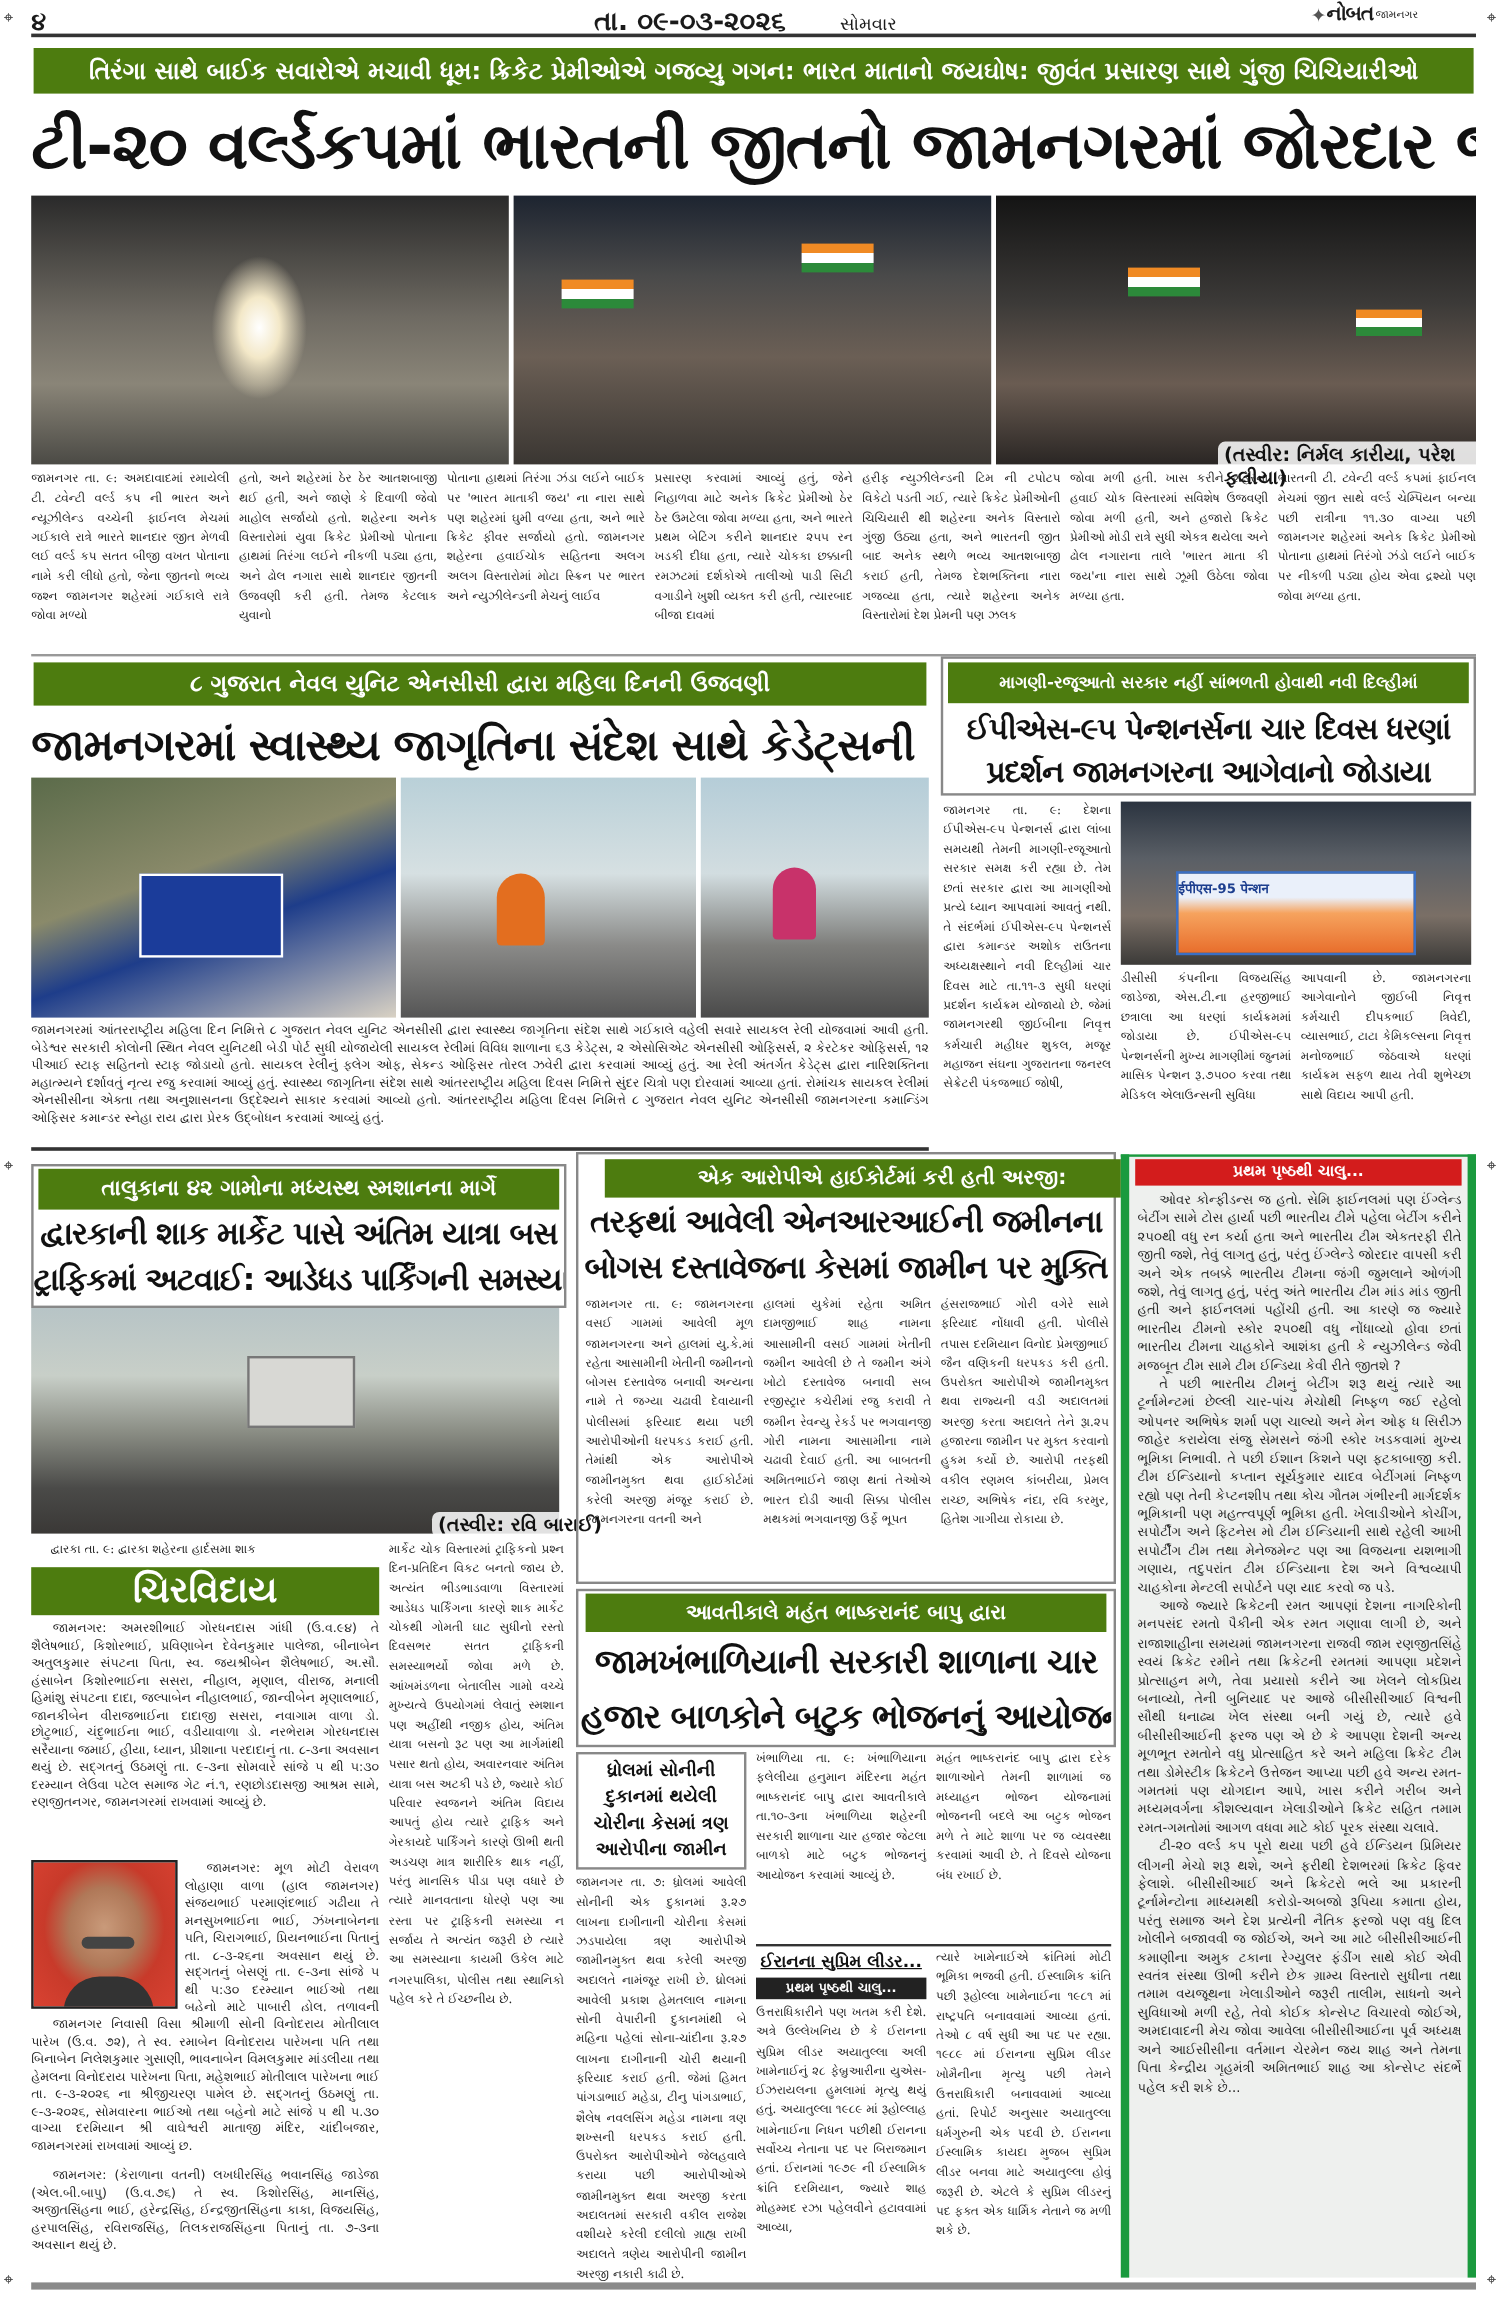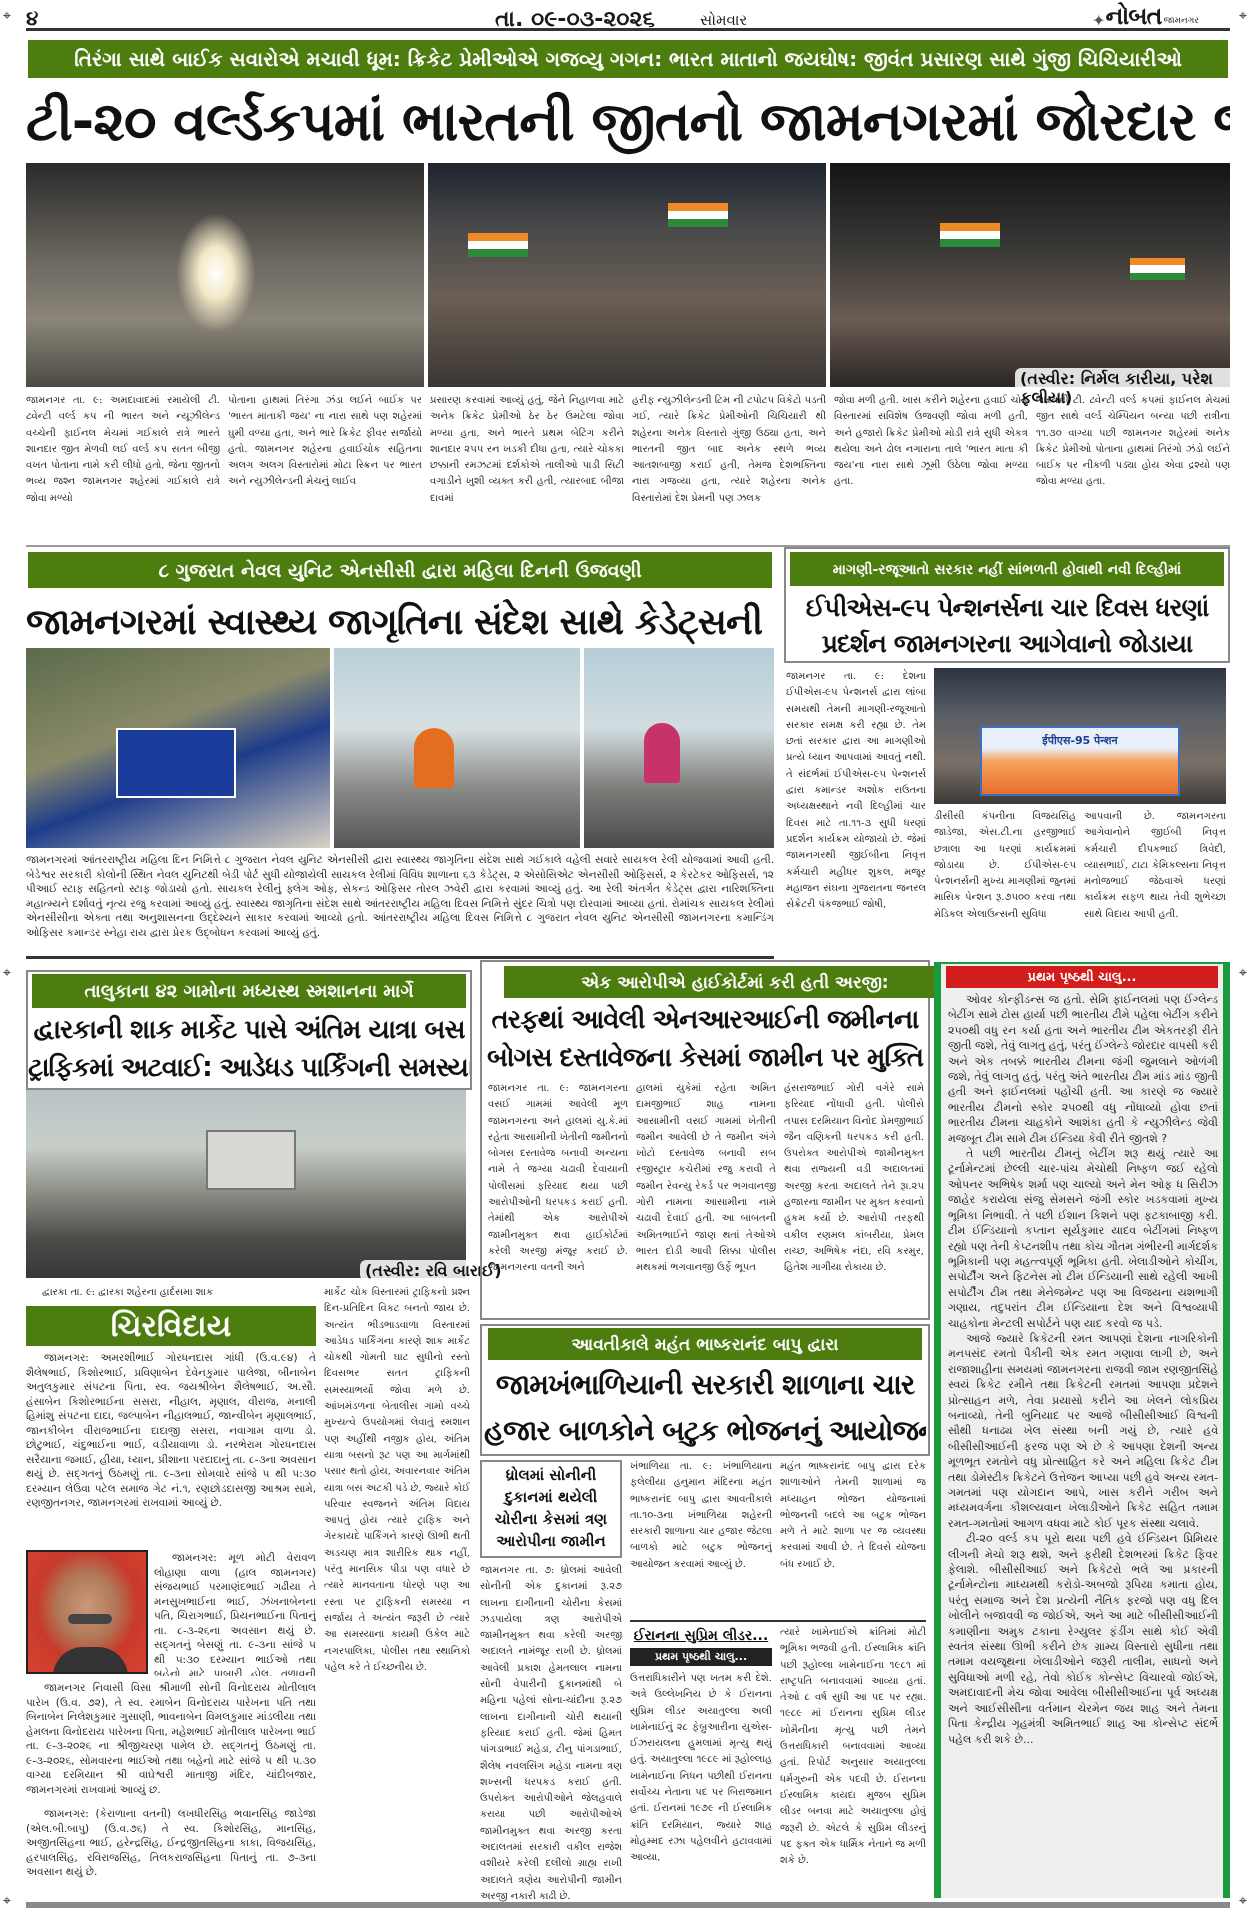--- a/index.html
+++ b/index.html
@@ -31,21 +31,21 @@
 <div class="crop-mark" style="left:1236px;top:965px;">⌖</div>
 <div class="crop-mark" style="left:0;top:1893px;">⌖</div>
 <div class="crop-mark" style="left:1236px;top:1893px;">⌖</div>
 
 <header>
   <div class="abs" style="left:26px;top:6px;font-size:20px;font-weight:bold;">૪</div>
   <div class="abs" style="left:495px;top:6px;font-size:22px;font-weight:bold;">તા. ૦૯-૦૩-૨૦૨૬</div>
   <div class="abs" style="left:700px;top:11px;font-size:15px;">સોમવાર</div>
   <div class="abs" style="left:1092px;top:2px;display:flex;align-items:flex-end;">
     <span style="font-size:16px;color:#555;">✦</span>
-    <span style="font-size:24px;font-weight:900;letter-spacing:-1px;">નોબત</span>
+    <span style="font-size:17px;font-weight:900;letter-spacing:-1px;">નોબત</span>
     <span style="font-size:9px;margin-left:2px;margin-bottom:4px;">જામનગર</span>
   </div>
   <div class="abs rule" style="left:26px;top:28px;width:1204px;height:3px;"></div>
 </header>
 
 <section>
   <div class="abs gray-bar" style="left:28px;top:40px;width:1200px;height:38px;font-size:20px;line-height:38px;">તિરંગા સાથે બાઈક સવારોએ મચાવી ધૂમ: ક્રિકેટ પ્રેમીઓએ ગજવ્યુ ગગન: ભારત માતાનો જયઘોષ: જીવંત પ્રસારણ સાથે ગુંજી ચિચિયારીઓ</div>
   <div class="abs headline" style="left:26px;top:82px;width:1204px;height:80px;font-size:54px;line-height:80px;">ટી-૨૦ વર્લ્ડકપમાં ભારતની જીતનો જામનગરમાં જોરદાર જશ્ન: જાણે ફરી આવી દિવાળી</div>
 
   <div class="abs photo" style="left:26px;top:163px;width:398px;height:224px;background:linear-gradient(180deg,#2a2a2a 0%,#6e6a62 45%,#8a8578 70%,#4b4a45 100%);">
@@ -56,20 +56,21 @@
     <div style="position:absolute;left:240px;top:40px;width:60px;height:24px;background:linear-gradient(#f08a24 33%,#fff 33% 66%,#2c8a3a 66%);"></div>
   </div>
   <div class="abs photo" style="left:830px;top:163px;width:400px;height:224px;background:linear-gradient(180deg,#141414 0%,#3c3a38 40%,#6a5c52 70%,#2a2624 100%);">
     <div style="position:absolute;left:110px;top:60px;width:60px;height:24px;background:linear-gradient(#f08a24 33%,#fff 33% 66%,#2c8a3a 66%);"></div>
     <div style="position:absolute;left:300px;top:95px;width:55px;height:22px;background:linear-gradient(#f08a24 33%,#fff 33% 66%,#2c8a3a 66%);"></div>
   </div>
   <div class="caption-credit" style="left:1015px;top:368px;">(તસ્વીર: નિર્મલ કારીયા, પરેશ ફલીયા)</div>
 
   <div class="abs cols body-text" style="left:26px;top:392px;width:1204px;height:150px;gap:8px;">
     <div>જામનગર તા. ૯: અમદાવાદમાં રમાયેલી ટી. ટ્વેન્ટી વર્લ્ડ કપ ની ભારત અને ન્યૂઝીલેન્ડ વચ્ચેની ફાઈનલ મેચમાં ગઈકાલે રાત્રે ભારતે શાનદાર જીત મેળવી લઈ વર્લ્ડ કપ સતત બીજી વખત પોતાના નામે કરી લીધો હતો, જેના જીતનો ભવ્ય જશ્ન જામનગર શહેરમાં ગઈકાલે રાત્રે જોવા મળ્યો</div>
+    <div>હતો, અને શહેરમાં ઠેર ઠેર આતશબાજી થઈ હતી, અને જાણે કે દિવાળી જેવો માહોલ સર્જાયો હતો. શહેરના અનેક વિસ્તારોમાં યુવા ક્રિકેટ પ્રેમીઓ પોતાના હાથમાં તિરંગા લઈને નીકળી પડ્યા હતા, અને ઢોલ નગારા સાથે શાનદાર જીતની ઉજવણી કરી હતી. તેમજ કેટલાક યુવાનો</div>
     <div>પોતાના હાથમાં તિરંગા ઝંડા લઈને બાઈક પર 'ભારત માતાકી જય' ના નારા સાથે પણ શહેરમાં ઘુમી વળ્યા હતા, અને ભારે ક્રિકેટ ફીવર સર્જાયો હતો. જામનગર શહેરના હવાઈચોક સહિતના અલગ અલગ વિસ્તારોમાં મોટા સ્ક્રિન પર ભારત અને ન્યુઝીલેન્ડની મેચનું લાઈવ</div>
     <div>પ્રસારણ કરવામાં આવ્યું હતું, જેને નિહાળવા માટે અનેક ક્રિકેટ પ્રેમીઓ ઠેર ઠેર ઉમટેલા જોવા મળ્યા હતા, અને ભારતે પ્રથમ બેટિંગ કરીને શાનદાર ૨૫૫ રન ખડકી દીધા હતા, ત્યારે ચોકકા છક્કાની રમઝટમાં દર્શકોએ તાલીઓ પાડી સિટી વગાડીને ખુશી વ્યક્ત કરી હતી, ત્યારબાદ બીજા દાવમાં</div>
     <div>હરીફ ન્યુઝીલેન્ડની ટિમ ની ટપોટપ વિકેટો પડતી ગઈ, ત્યારે ક્રિકેટ પ્રેમીઓની ચિચિયારી થી શહેરના અનેક વિસ્તારો ગુંજી ઉઠ્યા હતા, અને ભારતની જીત બાદ અનેક સ્થળે ભવ્ય આતશબાજી કરાઈ હતી, તેમજ દેશભક્તિના નારા ગજવ્યા હતા, ત્યારે શહેરના અનેક વિસ્તારોમાં દેશ પ્રેમની પણ ઝલક</div>
     <div>જોવા મળી હતી. ખાસ કરીને શહેરના હવાઈ ચોક વિસ્તારમાં સવિશેષ ઉજવણી જોવા મળી હતી, અને હજારો ક્રિકેટ પ્રેમીઓ મોડી રાત્રે સુધી એકત્ર થયેલા અને ઢોલ નગારાના તાલે 'ભારત માતા કી જય'ના નારા સાથે ઝૂમી ઉઠેલા જોવા મળ્યા હતા.</div>
     <div>ભારતની ટી. ટ્વેન્ટી વર્લ્ડ કપમાં ફાઈનલ મેચમાં જીત સાથે વર્લ્ડ ચેમ્પિયન બન્યા પછી રાત્રીના ૧૧.૩૦ વાગ્યા પછી જામનગર શહેરમાં અનેક ક્રિકેટ પ્રેમીઓ પોતાના હાથમાં તિરંગો ઝંડો લઈને બાઈક પર નીકળી પડ્યા હોય એવા દ્રશ્યો પણ જોવા મળ્યા હતા.</div>
   </div>
   <div class="abs thin-rule" style="left:26px;top:545px;width:1204px;height:2px;"></div>
 </section>
 
 <section>
@@ -88,21 +89,21 @@
   <div class="abs rule" style="left:26px;top:956px;width:748px;height:3px;"></div>
 </section>
 
 <section>
   <div class="abs box-border" style="left:784px;top:547px;width:446px;height:116px;"></div>
   <div class="abs gray-bar" style="left:790px;top:552px;width:434px;height:34px;font-size:14px;line-height:34px;">માગણી-રજૂઆતો સરકાર નહીં સાંભળતી હોવાથી નવી દિલ્હીમાં</div>
   <div class="abs headline" style="left:786px;top:590px;width:442px;height:36px;font-size:25px;line-height:36px;">ઈપીએસ-૯૫ પેન્શનર્સના ચાર દિવસ ધરણાં</div>
   <div class="abs headline" style="left:786px;top:626px;width:442px;height:36px;font-size:25px;line-height:36px;">પ્રદર્શન જામનગરના આગેવાનો જોડાયા</div>
   <div class="abs body-text" style="left:786px;top:668px;width:140px;height:290px;">જામનગર તા. ૯: દેશના ઈપીએસ-૯૫ પેન્શનર્સ દ્વારા લાંબા સમયથી તેમની માગણી-રજૂઆતો સરકાર સમક્ષ કરી રહ્યા છે. તેમ છતાં સરકાર દ્વારા આ માગણીઓ પ્રત્યે ધ્યાન આપવામાં આવતું નથી. તે સંદર્ભમાં ઈપીએસ-૯૫ પેન્શનર્સ દ્વારા કમાન્ડર અશોક રાઉતના અધ્યક્ષસ્થાને નવી દિલ્હીમાં ચાર દિવસ માટે તા.૧૧-૩ સુધી ધરણાં પ્રદર્શન કાર્યક્રમ યોજાયો છે. જેમાં જામનગરથી જીઈબીના નિવૃત્ત કર્મચારી મહીધર શુકલ, મજૂર મહાજન સંઘના ગુજરાતના જનરલ સેક્રેટરી પંકજભાઈ જોષી,</div>
   <div class="abs photo" style="left:934px;top:668px;width:292px;height:136px;background:linear-gradient(180deg,#2b3440 0%,#5a5f66 35%,#7a6f66 70%,#3b3a38 100%);">
-    <div style="position:absolute;left:46px;top:58px;width:200px;height:70px;background:linear-gradient(180deg,#eaf0fa 0%,#eaf0fa 30%,#f6a35e 50%,#e86e2c 100%);border:2px solid #3a6fc4;text-align:center;font-size:11px;font-weight:bold;color:#1d3f8f;padding-top:4px;">ईपीएस-95 पेन्शन</div>
+    <div style="position:absolute;left:46px;top:58px;width:200px;height:70px;background:linear-gradient(180deg,#eaf0fa 0%,#eaf0fa 30%,#f6a35e 50%,#e86e2c 100%);border:2px solid #3a6fc4;text-align:left;font-size:11px;font-weight:bold;color:#1d3f8f;padding-top:4px;">ईपीएस-95 पेन्शन</div>
   </div>
   <div class="abs body-text" style="left:934px;top:808px;width:142px;height:150px;">ડીસીસી કંપનીના વિજયસિંહ જાડેજા, એસ.ટી.ના હરજીભાઈ છત્રાલા આ ધરણાં કાર્યક્રમમાં જોડાયા છે. ઈપીએસ-૯૫ પેન્શનર્સની મુખ્ય માગણીમાં જુનમાં માસિક પેન્શન રૂ.૭૫૦૦ કરવા તથા મેડિકલ એલાઉન્સની સુવિધા</div>
   <div class="abs body-text" style="left:1084px;top:808px;width:142px;height:150px;">આપવાની છે. જામનગરના આગેવાનોને જીઈબી નિવૃત્ત કર્મચારી દીપકભાઈ ત્રિવેદી, વ્યાસભાઈ, ટાટા કેમિકલ્સના નિવૃત્ત મનોજભાઈ જેઠવાએ ધરણાં કાર્યક્રમ સફળ થાય તેવી શુભેચ્છા સાથે વિદાય આપી હતી.</div>
 </section>
 
 <section>
   <div class="abs box-border" style="left:26px;top:970px;width:446px;height:120px;"></div>
   <div class="abs gray-bar" style="left:32px;top:974px;width:434px;height:34px;font-size:18px;line-height:34px;">તાલુકાના ૪૨ ગામોના મધ્યસ્થ સ્મશાનના માર્ગે</div>
   <div class="abs headline" style="left:28px;top:1010px;width:442px;height:38px;font-size:26px;line-height:38px;">દ્વારકાની શાક માર્કેટ પાસે અંતિમ યાત્રા બસ</div>
   <div class="abs headline" style="left:28px;top:1048px;width:442px;height:38px;font-size:26px;line-height:38px;">ટ્રાફિકમાં અટવાઈ: આડેધડ પાર્કિંગની સમસ્યા</div>

